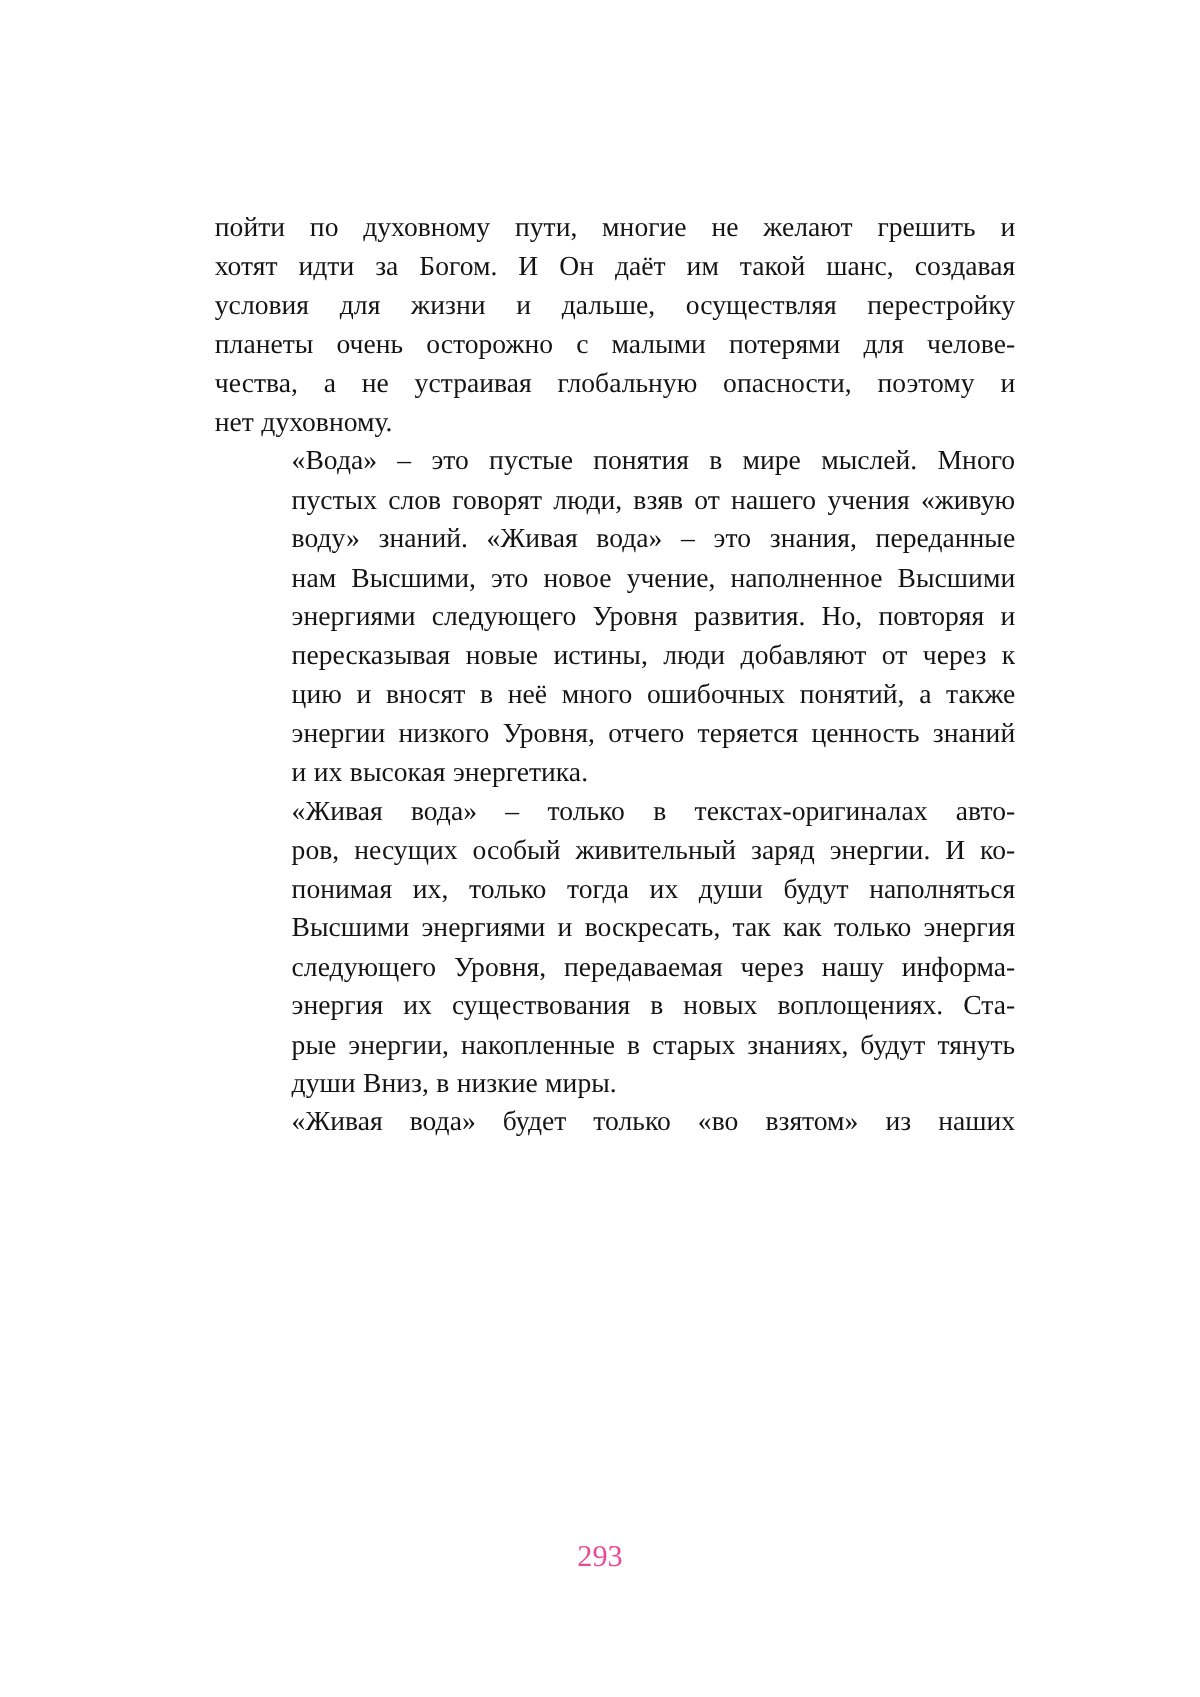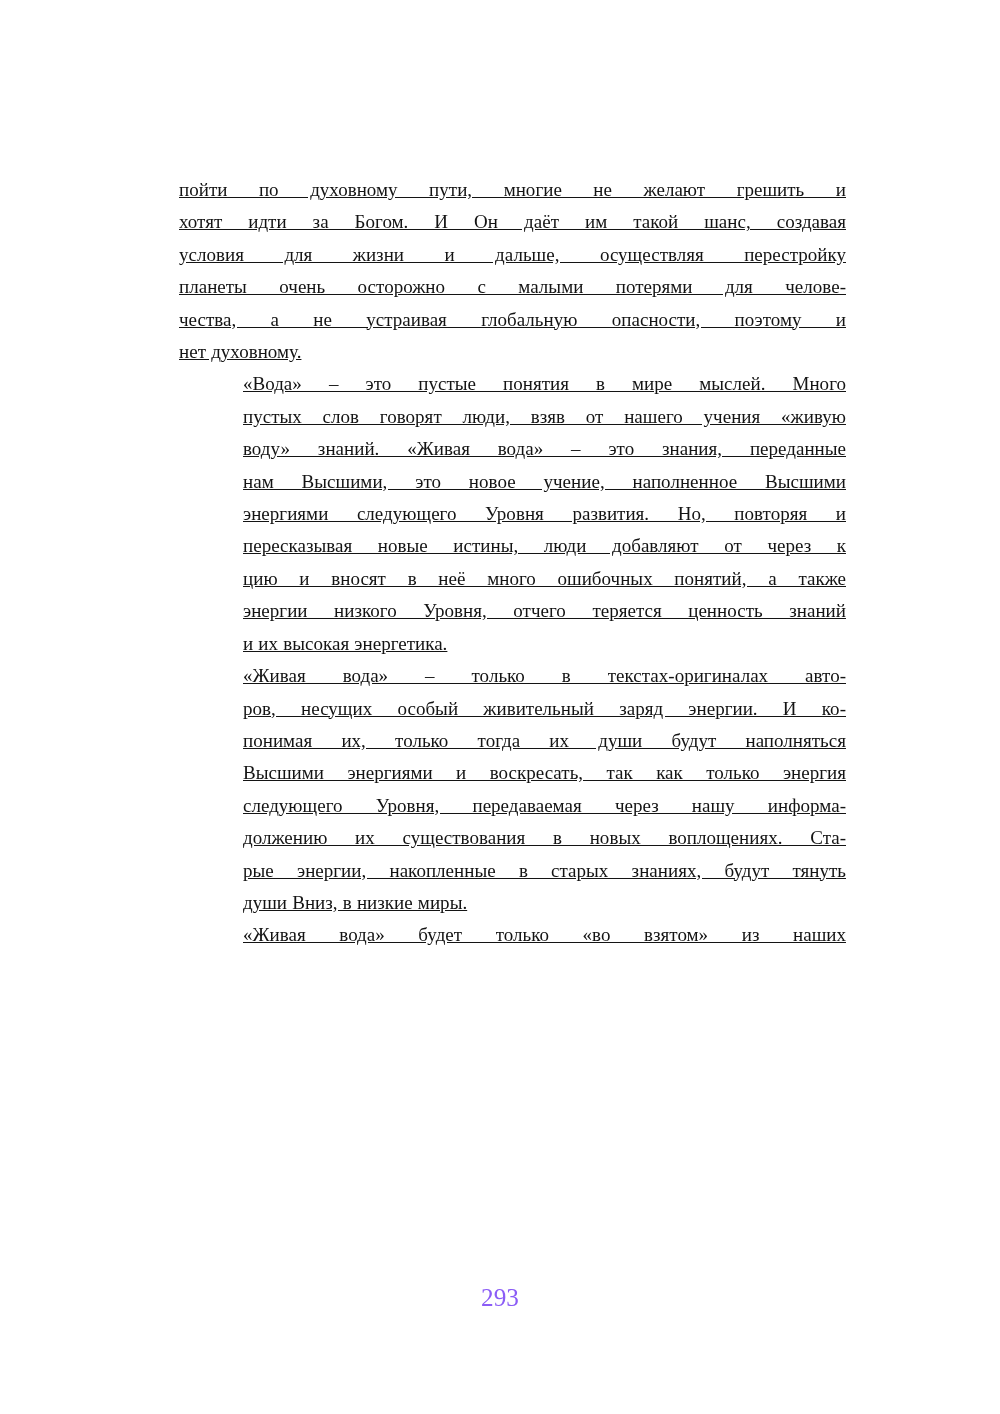--- a/index.html
+++ b/index.html
@@ -26,29 +26,28 @@
   
   .text-column {
     position: absolute;
     left: 179px;
     top: 174px;
     width: 667px;
   }
 
   .para {
     margin: 0;
-    font-size: 19px;
+    font-size: 23px;
     line-height: 32.4px;
     text-align: justify;
     text-justify: inter-word;
     text-indent: 64px;
     letter-spacing: 0.02px;
     word-spacing: 0.4px;
     hyphens: manual;
-    text-decoration: underline;
   }
 
   
   .para.continued {
     text-indent: 0;
   }
 
   
   .line {
     display: block;
@@ -65,21 +64,21 @@
 
   .page-number {
     position: absolute;
     left: 0;
     right: 0;
     top: 1283px;
     text-align: center;
     font-size: 25.2px;
     line-height: 30px;
     font-family: "Liberation Serif", "DejaVu Serif", serif;
-    color: #8b5cf6;
+    color: #ec4899;
   }
 </style>
 </head>
 <body>
 
 <div class="page">
 
   <div class="text-column">
 
     <p class="para continued">
@@ -102,21 +101,21 @@
       <span class="line">энергии низкого Уровня, отчего теряется ценность знаний</span>
       <span class="line last">и их высокая энергетика.</span>
     </p>
 
     <p class="para">
       <span class="line indent">«Живая вода» – только в текстах-оригиналах авто-</span>
       <span class="line">ров, несущих особый живительный заряд энергии. И ко-</span>
       <span class="line">понимая их, только тогда их души будут наполняться</span>
       <span class="line">Высшими энергиями и воскресать, так как только энергия</span>
       <span class="line">следующего Уровня, передаваемая через нашу информа-</span>
-      <span class="line">должению их существования в новых воплощениях. Ста-</span>
+      <span class="line">энергия их существования в новых воплощениях. Ста-</span>
       <span class="line">рые энергии, накопленные в старых знаниях, будут тянуть</span>
       <span class="line last">души Вниз, в низкие миры.</span>
     </p>
 
     <p class="para">
       <span class="line indent">«Живая вода» будет только «во взятом» из наших</span>
 
     </p>
 
   </div>

